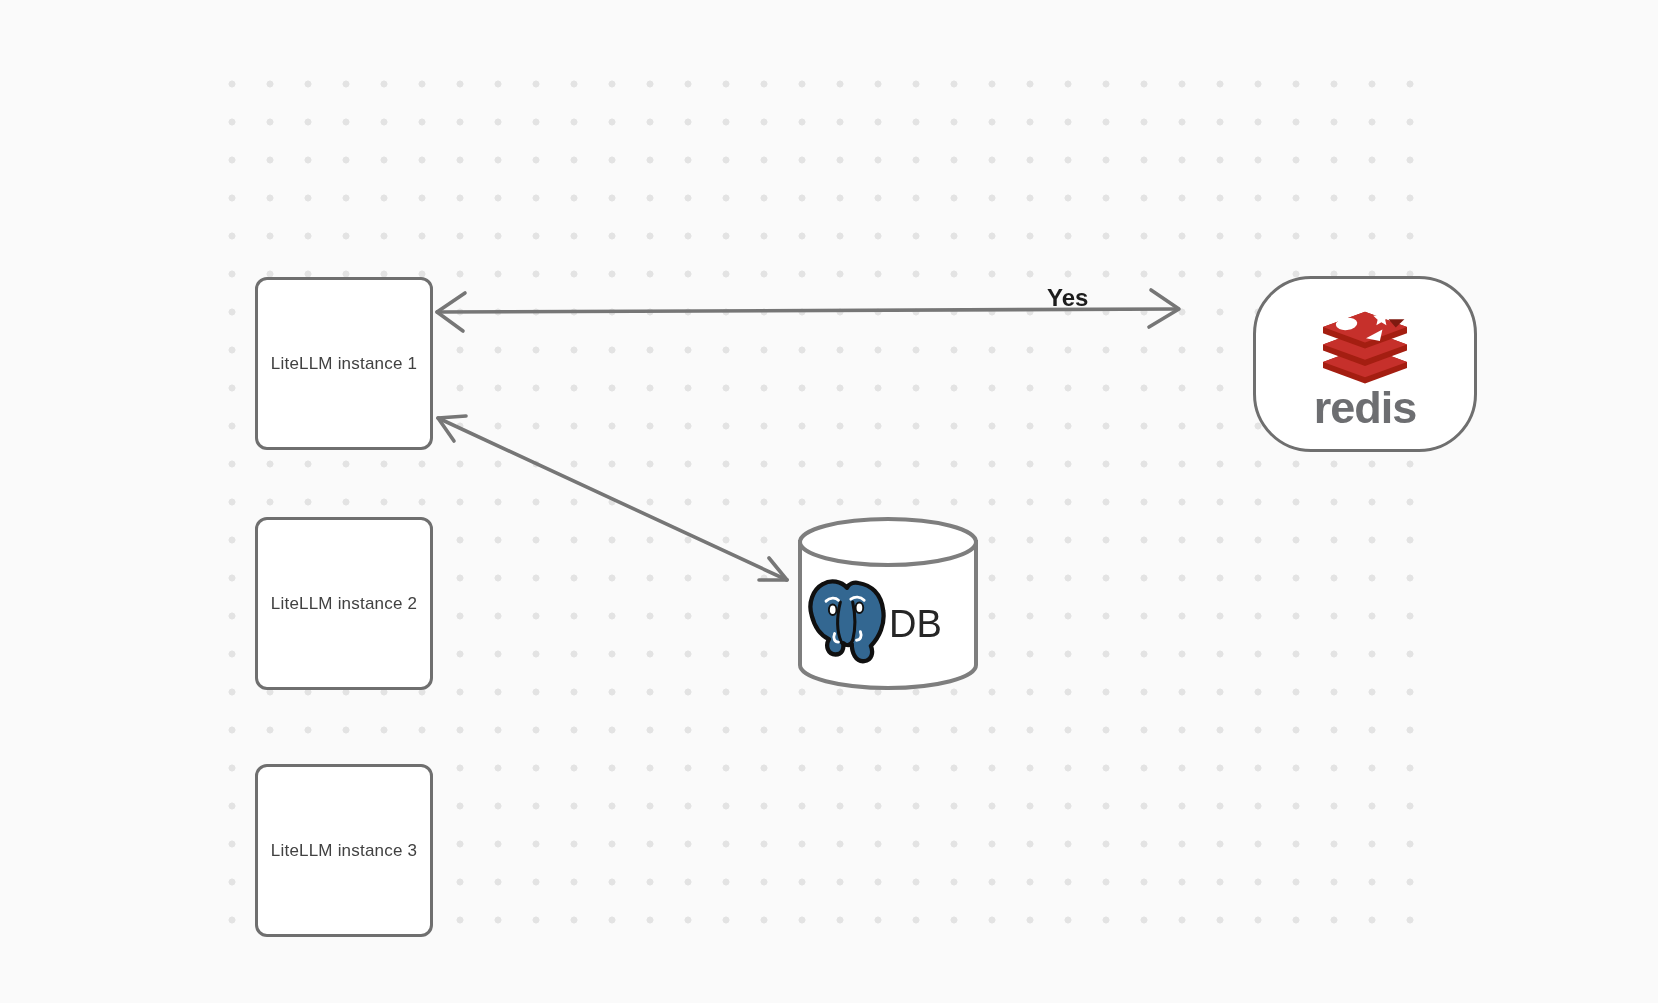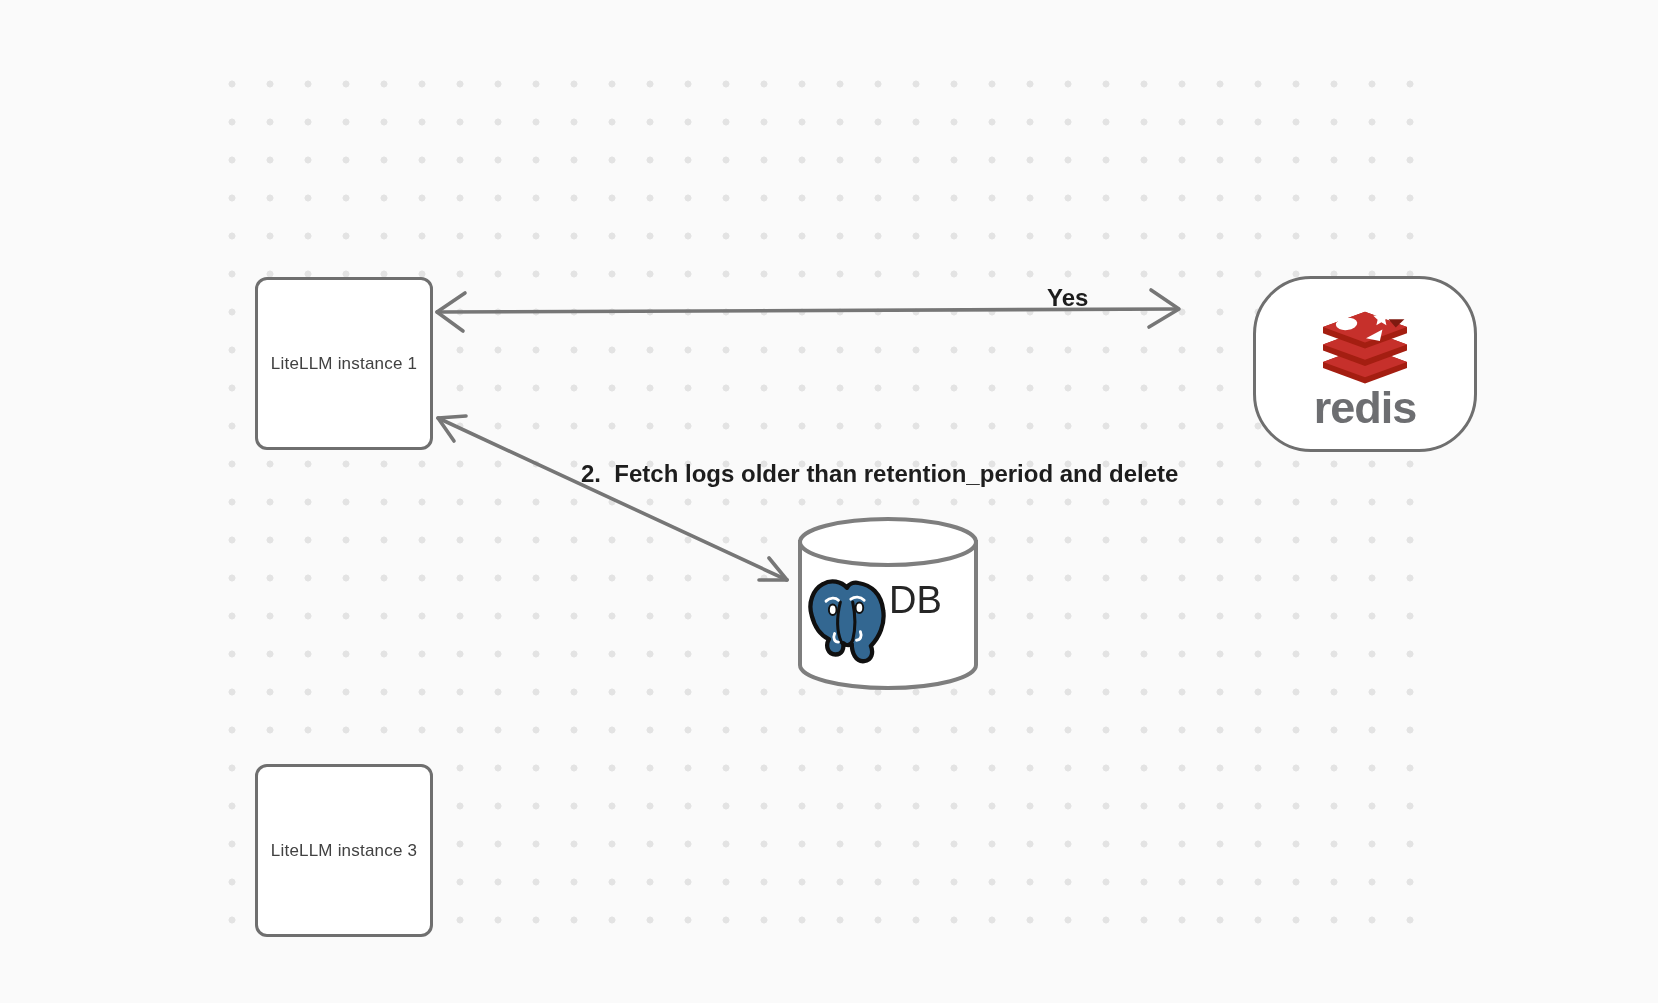--- a/index.html
+++ b/index.html
@@ -31,21 +31,21 @@
     left:1245px;top:276px;width:224px;height:176px;
     border-radius:58px;flex-direction:column;justify-content:center;margin-left:8px;
   }
   .redis-logo{margin-top:10px;}
   .redis-word{
     font-size:45px;font-weight:bold;color:#6d6e71;
     letter-spacing:-1px;line-height:1;margin-top:1px;
   }
   .db-content{
     position:absolute;left:806px;top:579px;width:175px;
-    display:flex;
+    display:flex;align-items:center;
   }
   .db-label{font-size:38px;color:#262626;margin-left:1px;}
   .arrow-label{
     position:absolute;font-weight:bold;font-size:24px;color:#1d1d1d;
     white-space:pre;line-height:26px;
   }
   #label1{left:492px;top:285px;}
   #label-yes{left:1047px;top:285px;}
   #label2{left:581px;top:461px;}
   .shape-stroke{stroke:#767676;stroke-width:3.6;fill:none;stroke-linecap:round;stroke-linejoin:round;}
@@ -73,20 +73,23 @@
     </g>
 
     <g>
       <path class="cyl" d="M800,542 L800,665 A88,23 0 0 0 976,665 L976,542 Z"></path>
       <ellipse class="cyl" cx="888" cy="542" rx="88" ry="23"></ellipse>
     </g>
   </svg>
 
   <div class="node instance" id="inst1">
     <span class="node-label">LiteLLM instance 1</span>
+  </div>
+  <div class="node instance" id="inst2">
+    <span class="node-label">LiteLLM instance 2</span>
   </div>
   <div class="node instance" id="inst3">
     <span class="node-label">LiteLLM instance 3</span>
   </div>
 
   <div class="node redis-node">
     <svg class="redis-logo" width="84" height="76" viewBox="0 -3 82 73">
 
       <g>
         <polygon points="41,34 82,49 82,55 41,70 0,55 0,49" fill="#A41E11"></polygon>
@@ -123,15 +126,14 @@
       <ellipse cx="56" cy="30" rx="4" ry="5.5" fill="#ffffff" stroke="#101010" stroke-width="2"></ellipse>
       <path d="M21,23 C25,19 31,19 34,22" fill="none" stroke="#ffffff" stroke-width="3" stroke-linecap="round"></path>
       <path d="M47,21 C51,18 57,18 61,22" fill="none" stroke="#ffffff" stroke-width="3" stroke-linecap="round"></path>
       <path d="M30,57 C28,62 30,66 34,66" fill="none" stroke="#ffffff" stroke-width="3" stroke-linecap="round"></path>
       <path d="M57,55 C59,60 57,64 53,64" fill="none" stroke="#ffffff" stroke-width="3" stroke-linecap="round"></path>
     </svg>
     <span class="db-label">DB</span>
   </div>
 
   <div class="arrow-label" id="label-yes">Yes</div>
-  <div class="arrow-label" id="label2">2.  Fetch logs older than retention_period and delete</div>
 
 </div>
 
 </body></html>

